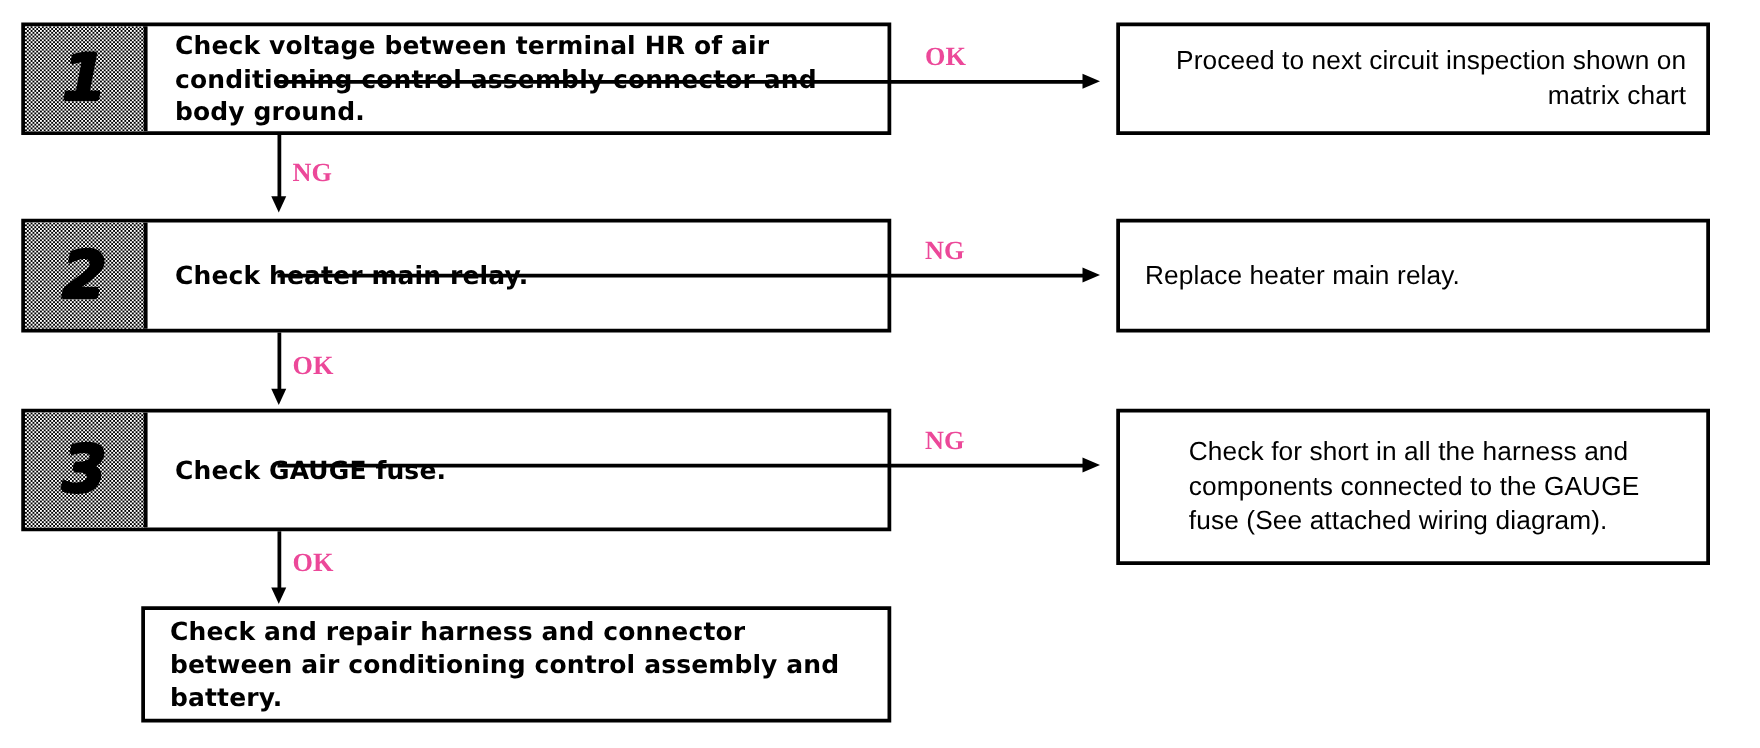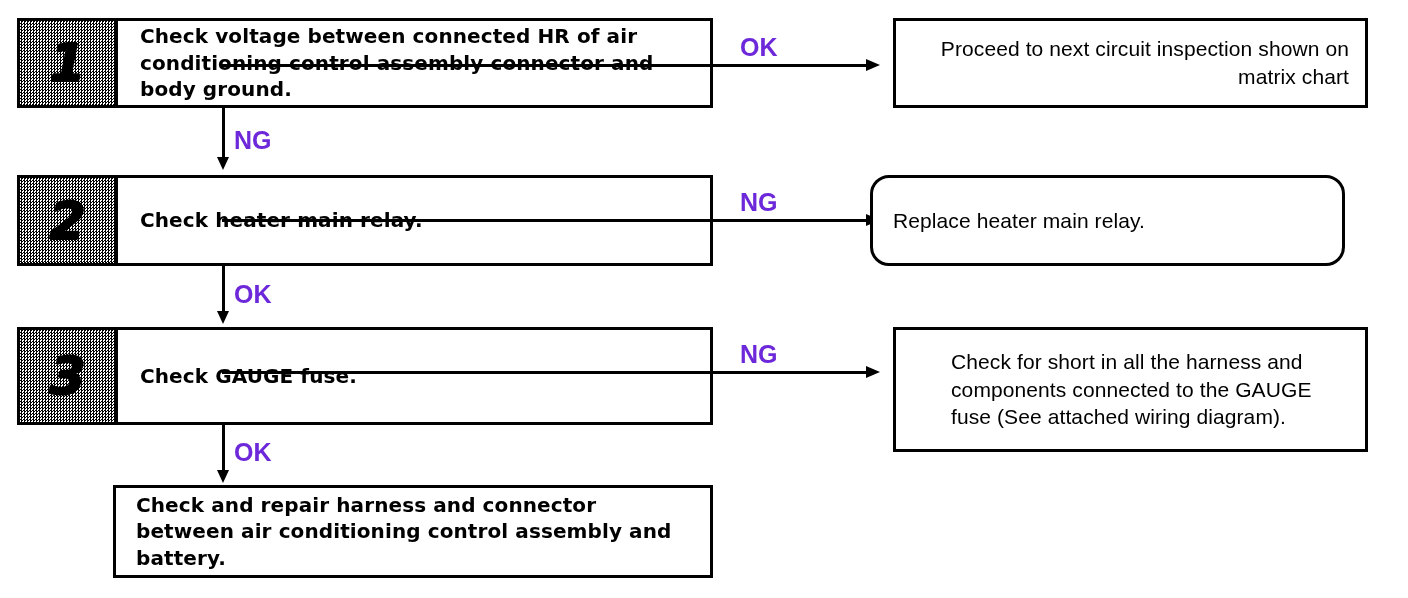--- a/index.html
+++ b/index.html
@@ -104,38 +104,38 @@
   .arrow-right {
     position: absolute;
     width: 0;
     height: 0;
     border-top: 6px solid transparent;
     border-bottom: 6px solid transparent;
     border-left: 14px solid #000;
   }
   .conn-label {
     position: absolute;
-    font-family: Liberation Sans, sans-serif;
+    font-family: Liberation Serif, serif;
     font-weight: bold;
-    font-size: 25px;
+    font-size: 21px;
     line-height: 1;
-    color: #6d28d9;
+    color: #ec4899;
     white-space: nowrap;
   }
 </style>
 </head>
 <body>
 
 <div id="canvas">
 
   <div class="box step-box" style="left:17px; top:18px; width:696px; height:90px;">
     <div class="badge">
       <span class="badge-num">1</span>
     </div>
-    <div class="box-text">Check voltage between connected HR of air conditioning control assembly connector and body ground.</div>
+    <div class="box-text">Check voltage between terminal HR of air conditioning control assembly connector and body ground.</div>
   </div>
 
   <div class="conn-h" style="left:222px; top:64px; width:646px;"></div>
   <div class="arrow-right" style="left:866px; top:59px;"></div>
   <div class="conn-label" style="left:740px; top:35px;">OK</div>
 
   <div class="box result-box" style="left:893px; top:18px; width:475px; height:90px;text-align:right;">
     <div class="box-text">Proceed to next circuit inspection shown on matrix chart</div>
   </div>
 
@@ -147,21 +147,21 @@
     <div class="badge">
       <span class="badge-num">2</span>
     </div>
     <div class="box-text">Check heater main relay.</div>
   </div>
 
   <div class="conn-h" style="left:222px; top:219px; width:646px;"></div>
   <div class="arrow-right" style="left:866px; top:214px;"></div>
   <div class="conn-label" style="left:740px; top:190px;">NG</div>
 
-  <div class="box result-box" style="left:870px; top:175px; width:475px; height:91px;border-radius:19px;">
+  <div class="box result-box" style="left:893px; top:175px; width:475px; height:91px;">
     <div class="box-text">Replace heater main relay.</div>
   </div>
 
   <div class="conn-v" style="left:222px; top:266px; height:48px;"></div>
   <div class="arrow-down" style="left:217px; top:311px;"></div>
   <div class="conn-label" style="left:234px; top:282px;">OK</div>
 
   <div class="box step-box" style="left:17px; top:327px; width:696px; height:98px;">
     <div class="badge">
       <span class="badge-num">3</span>

